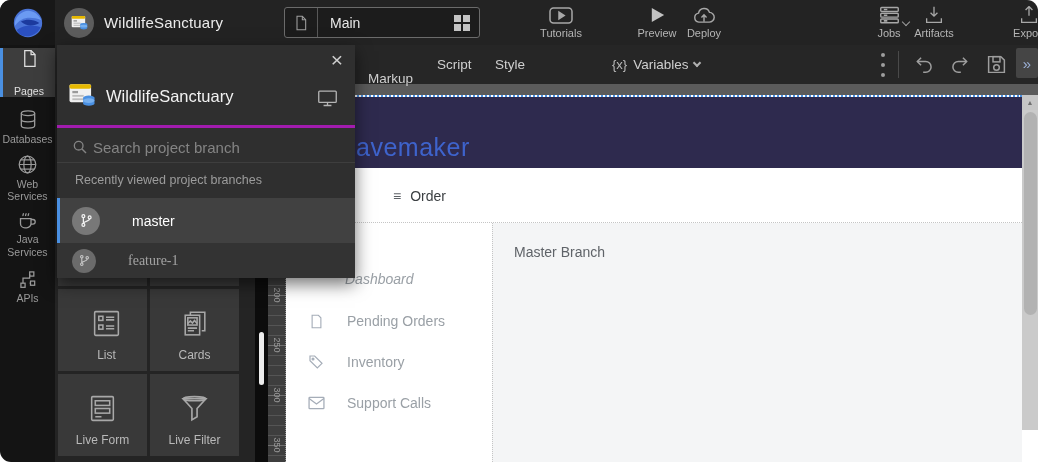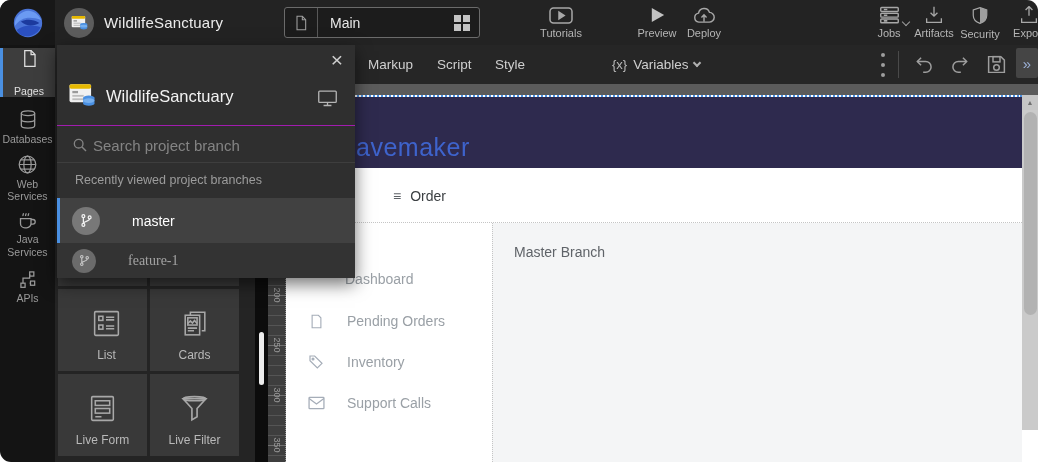--- a/index.html
+++ b/index.html
@@ -81,40 +81,40 @@
     border-top:2px dotted #4a90e2; z-index:1; }
   .cv-header { position:absolute; left:0; top:0; width:736px; height:71px; background:#2e2a4e; }
   .brand { position:absolute; left:70px; top:36px; font-size:25px; color:#3e63cc; letter-spacing:.5px; }
   .cv-tab { position:absolute; left:107px; top:91px; display:flex; align-items:center; gap:9px; cursor:pointer; }
   .cv-tab .hamb { color:#5f6368; font-size:14px; }
   .cv-tab .tlbl { color:#3c4043; font-size:14px; font-weight:500; }
   .cv-sep { position:absolute; left:0; top:125px; width:736px; border-top:1px dotted #c5c5c5; }
   .nav-item { position:absolute; left:21px; height:20px; display:flex; align-items:center; gap:22px;
     color:#9aa0a6; font-size:14px; cursor:pointer; }
   .nav-item .ni-ico { width:18px; height:18px; display:flex; align-items:center; justify-content:center; }
-  .nav-item.noicon { left:59px; }
+  .nav-item.noicon { left:59px;font-style:italic; }
   .cv-content { position:absolute; left:206px; top:126px; width:530px; height:241px; background:#f4f5f6;
     border-left:1px dotted #c5c5c5; }
   .cv-content span { position:absolute; left:21px; top:21px; color:#5f6368; font-size:14px; }
 
   
   .scrollbar { position:absolute; left:1022px; top:95px; width:16px; height:335px; background:#cacaca; z-index:6; }
   .sc-up { position:absolute; left:0; top:0; width:16px; height:15px; background:#c6c6c6; color:#707070;
     font-size:7px; display:flex; align-items:center; justify-content:center; cursor:pointer; }
   .sc-thumb { position:absolute; left:1.5px; top:17px; width:13px; height:203px; background:#b2b2b2; border-radius:7px; cursor:pointer; }
 
   
   .panel { position:absolute; left:57px; top:45px; width:298px; height:233px; background:#2f2f2f;
     box-shadow:0 6px 16px rgba(0,0,0,.55); z-index:100; }
   .pn-close { position:absolute; right:12px; top:4px; color:#cfcfcf; font-size:21px; cursor:pointer; line-height:1; }
   .pn-icon { position:absolute; left:11px; top:38px; }
   .pn-title { position:absolute; left:49px; top:42px; color:#f2f2f2; font-size:16.5px; }
   .pn-monitor { position:absolute; right:17px; top:44px; }
   .pn-search { position:absolute; left:0; top:80px; width:298px; height:38px;
-    border-top:1px solid #a21caf; border-bottom:1px solid #3e3e3e; }
+    border-top:3px solid #a21caf; border-bottom:1px solid #3e3e3e; }
   .pn-search svg { position:absolute; left:15px; top:11px; }
   .pn-search input { position:absolute; left:36px; top:4px; width:250px; height:30px; background:transparent;
     border:none; outline:none; color:#cccccc; font-size:15px; font-family:"Liberation Sans",sans-serif; }
   .pn-search input::placeholder { color:#848484; }
   .pn-section { position:absolute; left:18px; top:128px; color:#9c9c9c; font-size:12.5px; }
   .branch-row { position:absolute; left:0; width:298px; display:flex; align-items:center; cursor:pointer; }
   .branch-row.sel { top:153px; height:45px; background:#414141; border-left:3px solid #4a90e2; }
   .branch-row.unsel { top:198px; height:35px; background:#333333; }
   .br-avatar { border-radius:50%; background:#787878; display:flex; align-items:center; justify-content:center; }
   .branch-row.sel .br-avatar { width:28px; height:28px; margin-left:12px; }
@@ -206,39 +206,32 @@
     <span class="jobs-chev"></span>
 
     <div class="tb-action" style="left:911px;width:46px;">
       <svg width="20" height="18" viewBox="0 0 24 22" fill="none" stroke="#a8a8a8" stroke-width="1.6">
         <path d="M12 1v11 M7.8 8.2L12 12.4l4.2-4.2"></path>
           <path d="M3 15v5h18v-5"></path>
       </svg>
       <span class="lbl">Artifacts</span>
     </div>
 
-    <div class="tb-action" style="left:957px;width:46px;">
-      <svg width="18" height="19" viewBox="0 0 24 24" fill="none" stroke="#a8a8a8" stroke-width="1.6">
-        <path d="M12 1.5l9 3.2v7c0 5.6-3.9 9.1-9 10.8-5.1-1.7-9-5.2-9-10.8v-7z"></path>
-        <path d="M12 1.5v21c5.1-1.7 9-5.2 9-10.8v-7z" fill="#9e9e9e" stroke="none"></path>
-      </svg>
-      <span class="lbl">Security</span>
-    </div>
 
     <div class="tb-action" style="left:1003px;width:52px;">
       <svg width="20" height="18" viewBox="0 0 24 22" fill="none" stroke="#a8a8a8" stroke-width="1.6">
         <path d="M12 12V1 M7.8 4.8L12 .6l4.2 4.2"></path>
           <path d="M3 15v5h18v-5"></path>
       </svg>
       <span class="lbl">Export</span>
     </div>
   </div>
 
   <div class="toolbar">
-    <span class="tab" style="left:368px;">Markup</span>
+    <span class="tab" style="left:368px;margin-top:14px;">Markup</span>
     <span class="tab" style="left:437px;">Script</span>
     <span class="tab" style="left:495px;">Style</span>
 
     <div class="vars">
       <span class="vx">{x}</span>
       <span class="vl">Variables</span>
       <span class="chev"></span>
     </div>
 
 

